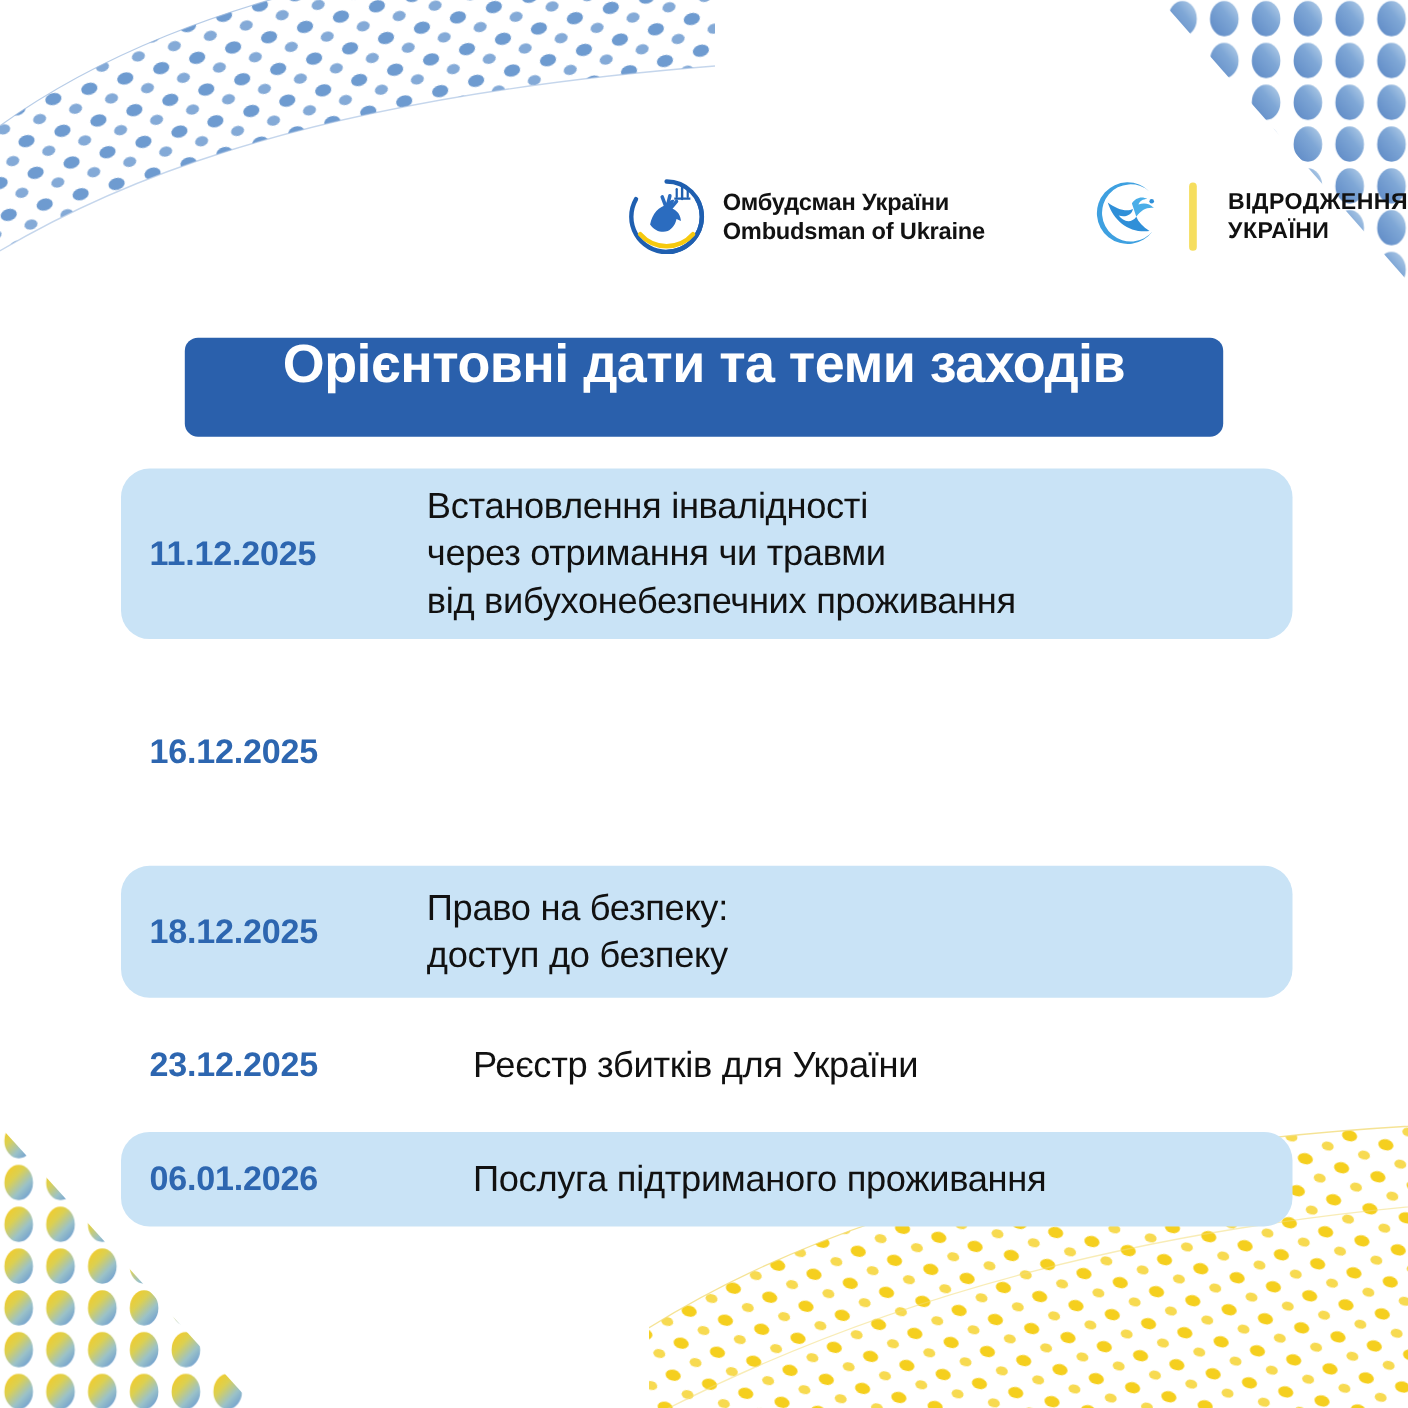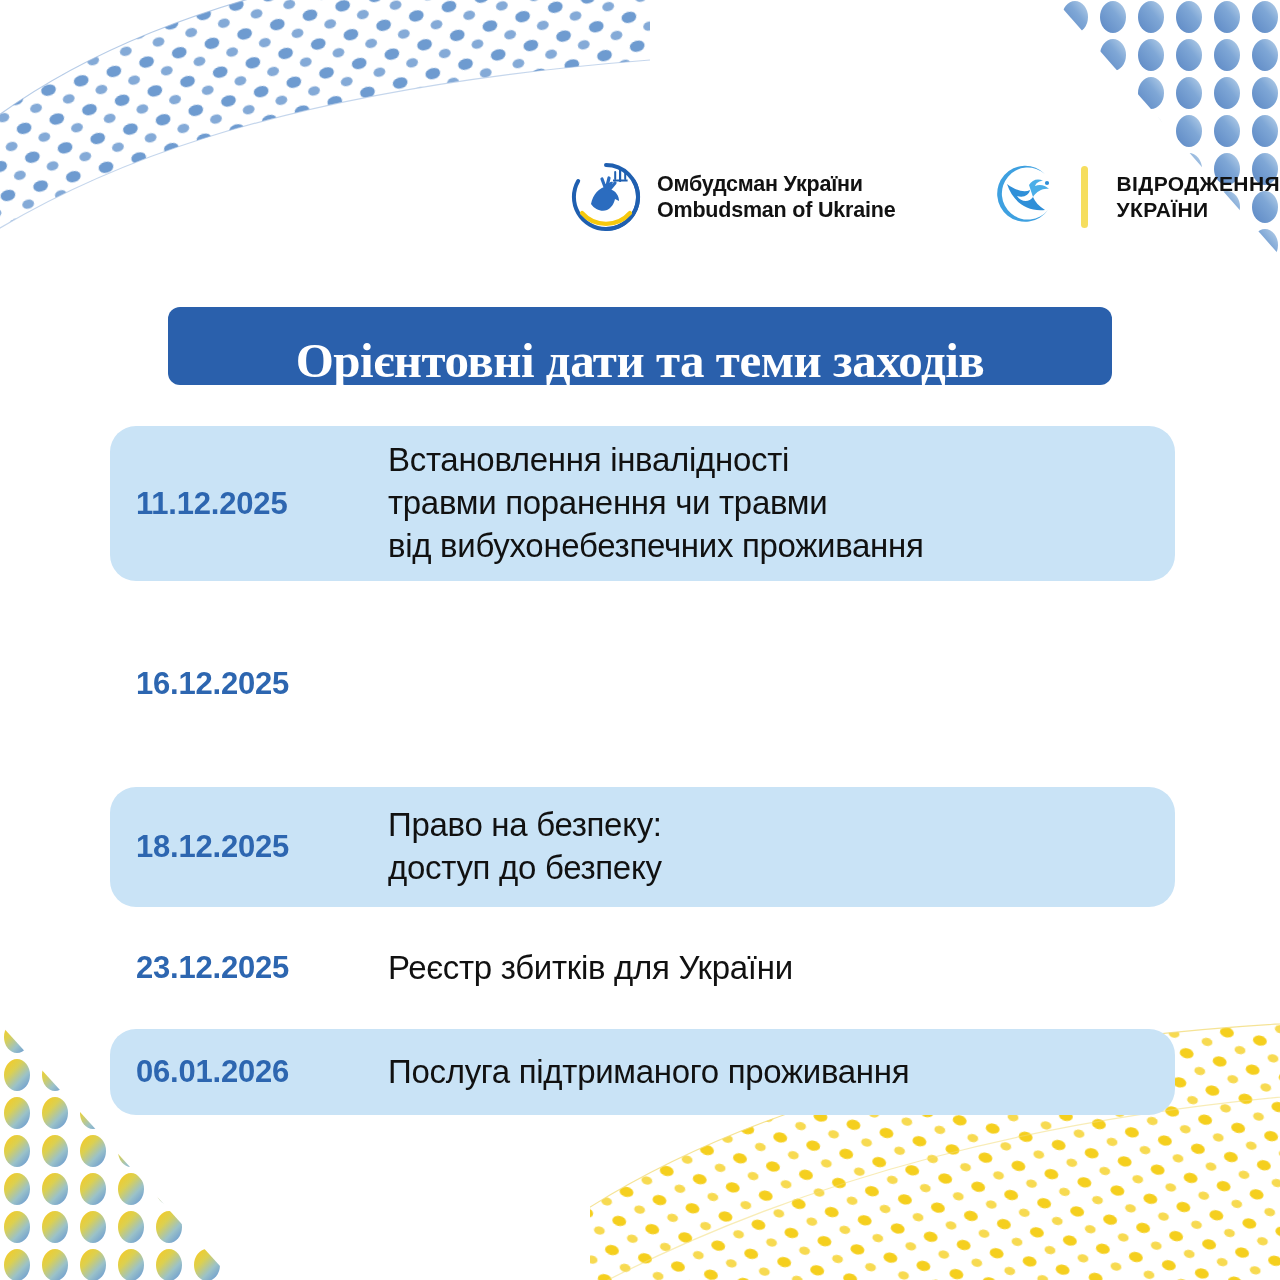--- a/index.html
+++ b/index.html
@@ -98,28 +98,27 @@
     letter-spacing: 0.4px;
     white-space: nowrap;
   }
 
   
   #title-banner {
     position: absolute;
     top: 307px;
     left: 168px;
     width: 944px;
-    height: 78px;
+    height: 90px;
     background: #2A60AC;
     border-radius: 12px;
     display: flex;
-    align-items: flex-end;
+    align-items: flex-start;
     justify-content: center;
     box-sizing: border-box;
-    font-family: Liberation Serif, serif;
   }
   #title-banner .title-text {
     color: #ffffff;
     font-size: 49px;
     font-weight: bold;
     letter-spacing: -0.5px;
     line-height: 1;
     white-space: nowrap;
   }
 
@@ -162,21 +161,21 @@
     line-height: 1.30;
     letter-spacing: -0.3px;
   }
   .sched-topic .tline {
     display: block;
     white-space: nowrap;
   }
   .row-h3 { height: 155px; }
   .row-h4 { height: 170px; }
   .row-h5 { height: 120px; }
-  .row-h6 { height: 86px; }
+  .row-h6 { height: 86px; gap: 42px; }
   .row-gap { height: 18px; }
 </style>
 </head>
 <body>
 
 <div id="poster">
 
   <svg class="deco" id="deco-top-left" viewBox="0 0 760 320" xmlns="http://www.w3.org/2000/svg" aria-hidden="true">
     <defs>
       <clipPath id="clipTL">
@@ -292,21 +291,21 @@
   <div id="title-banner">
     <span class="title-text">Орієнтовні дати та теми заходів</span>
   </div>
 
   <div id="schedule">
 
     <div class="sched-row tinted row-h3">
       <div class="sched-date">11.12.2025</div>
       <div class="sched-topic">
         <span class="tline">Встановлення інвалідності</span>
-        <span class="tline">травми поранення чи травми</span>
+        <span class="tline">через отримання чи травми</span>
         <span class="tline">від вибухонебезпечних проживання</span>
       </div>
     </div>
 
     <div class="row-gap"></div>
 
     <div class="sched-row plain row-h4">
       <div class="sched-date">16.12.2025</div>
       <div class="sched-topic">
       </div>

